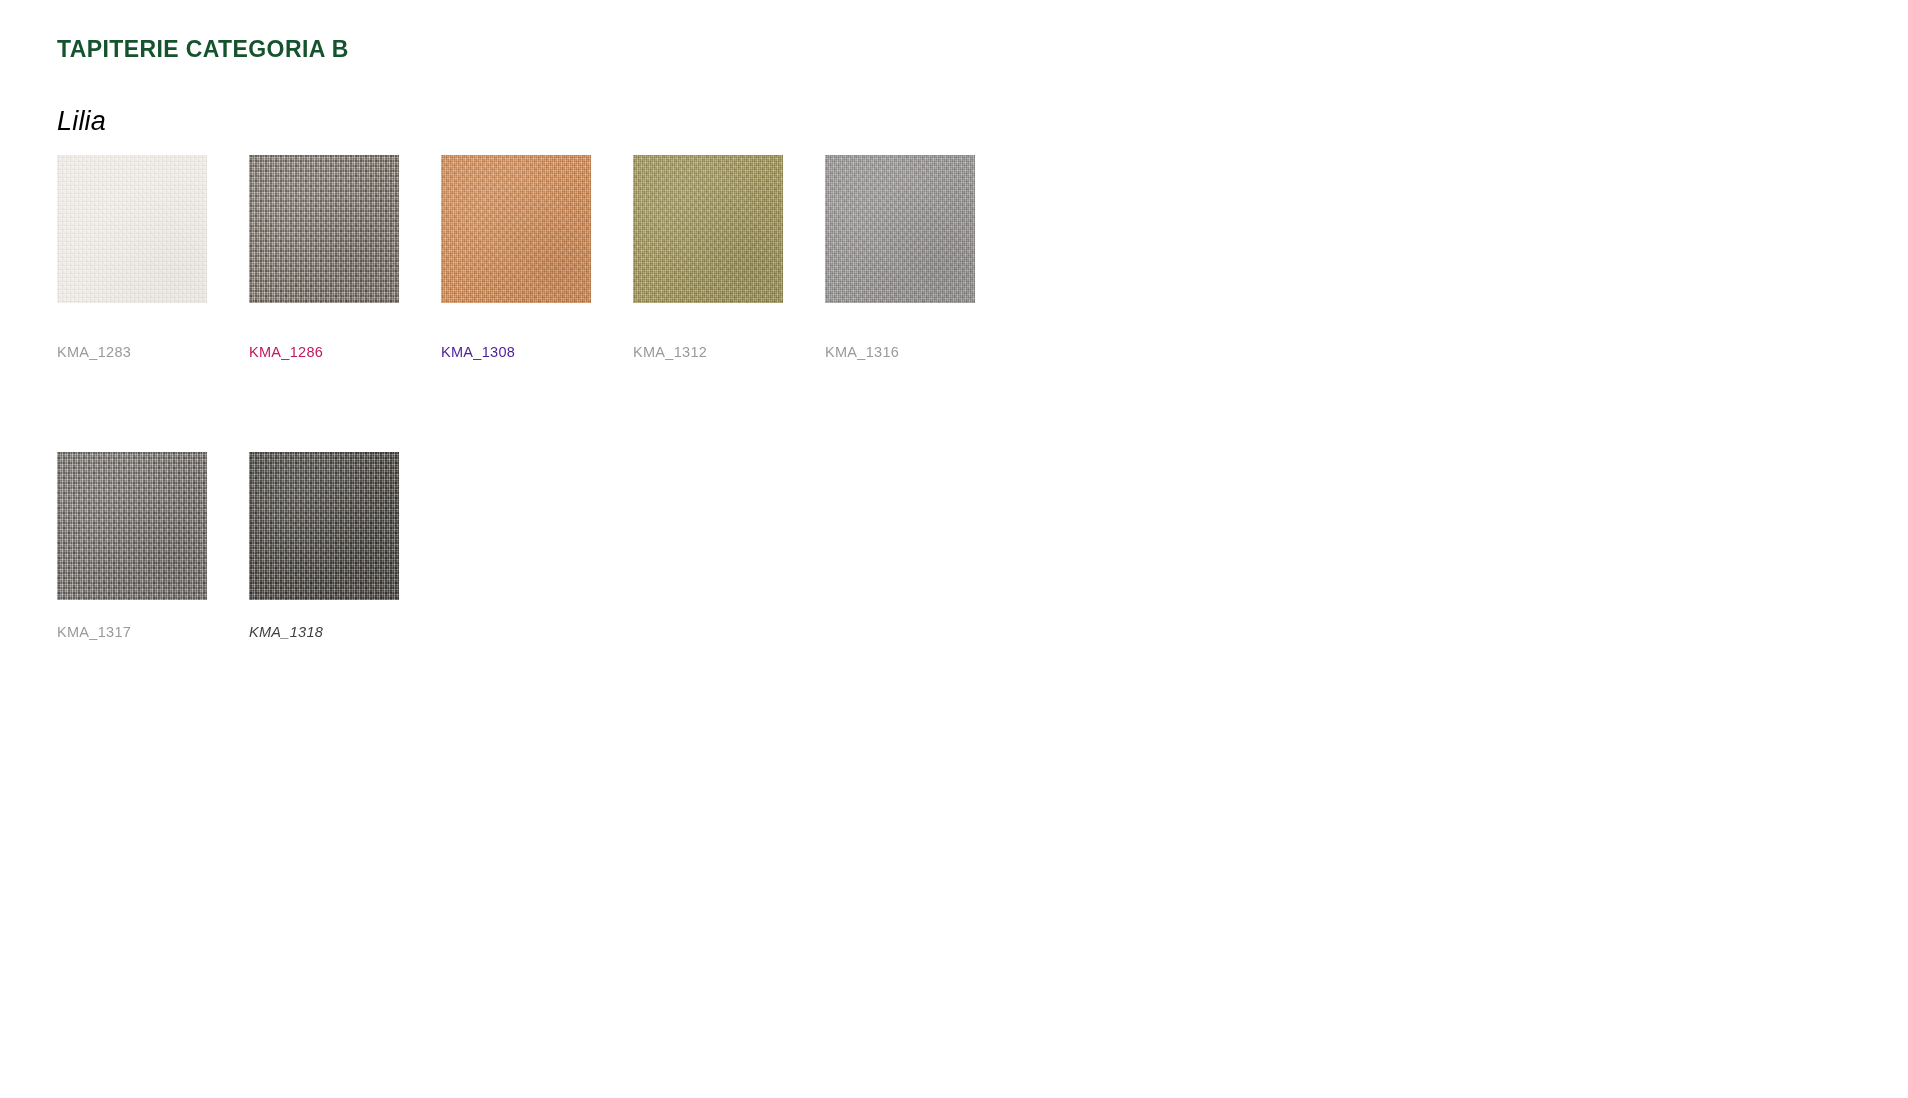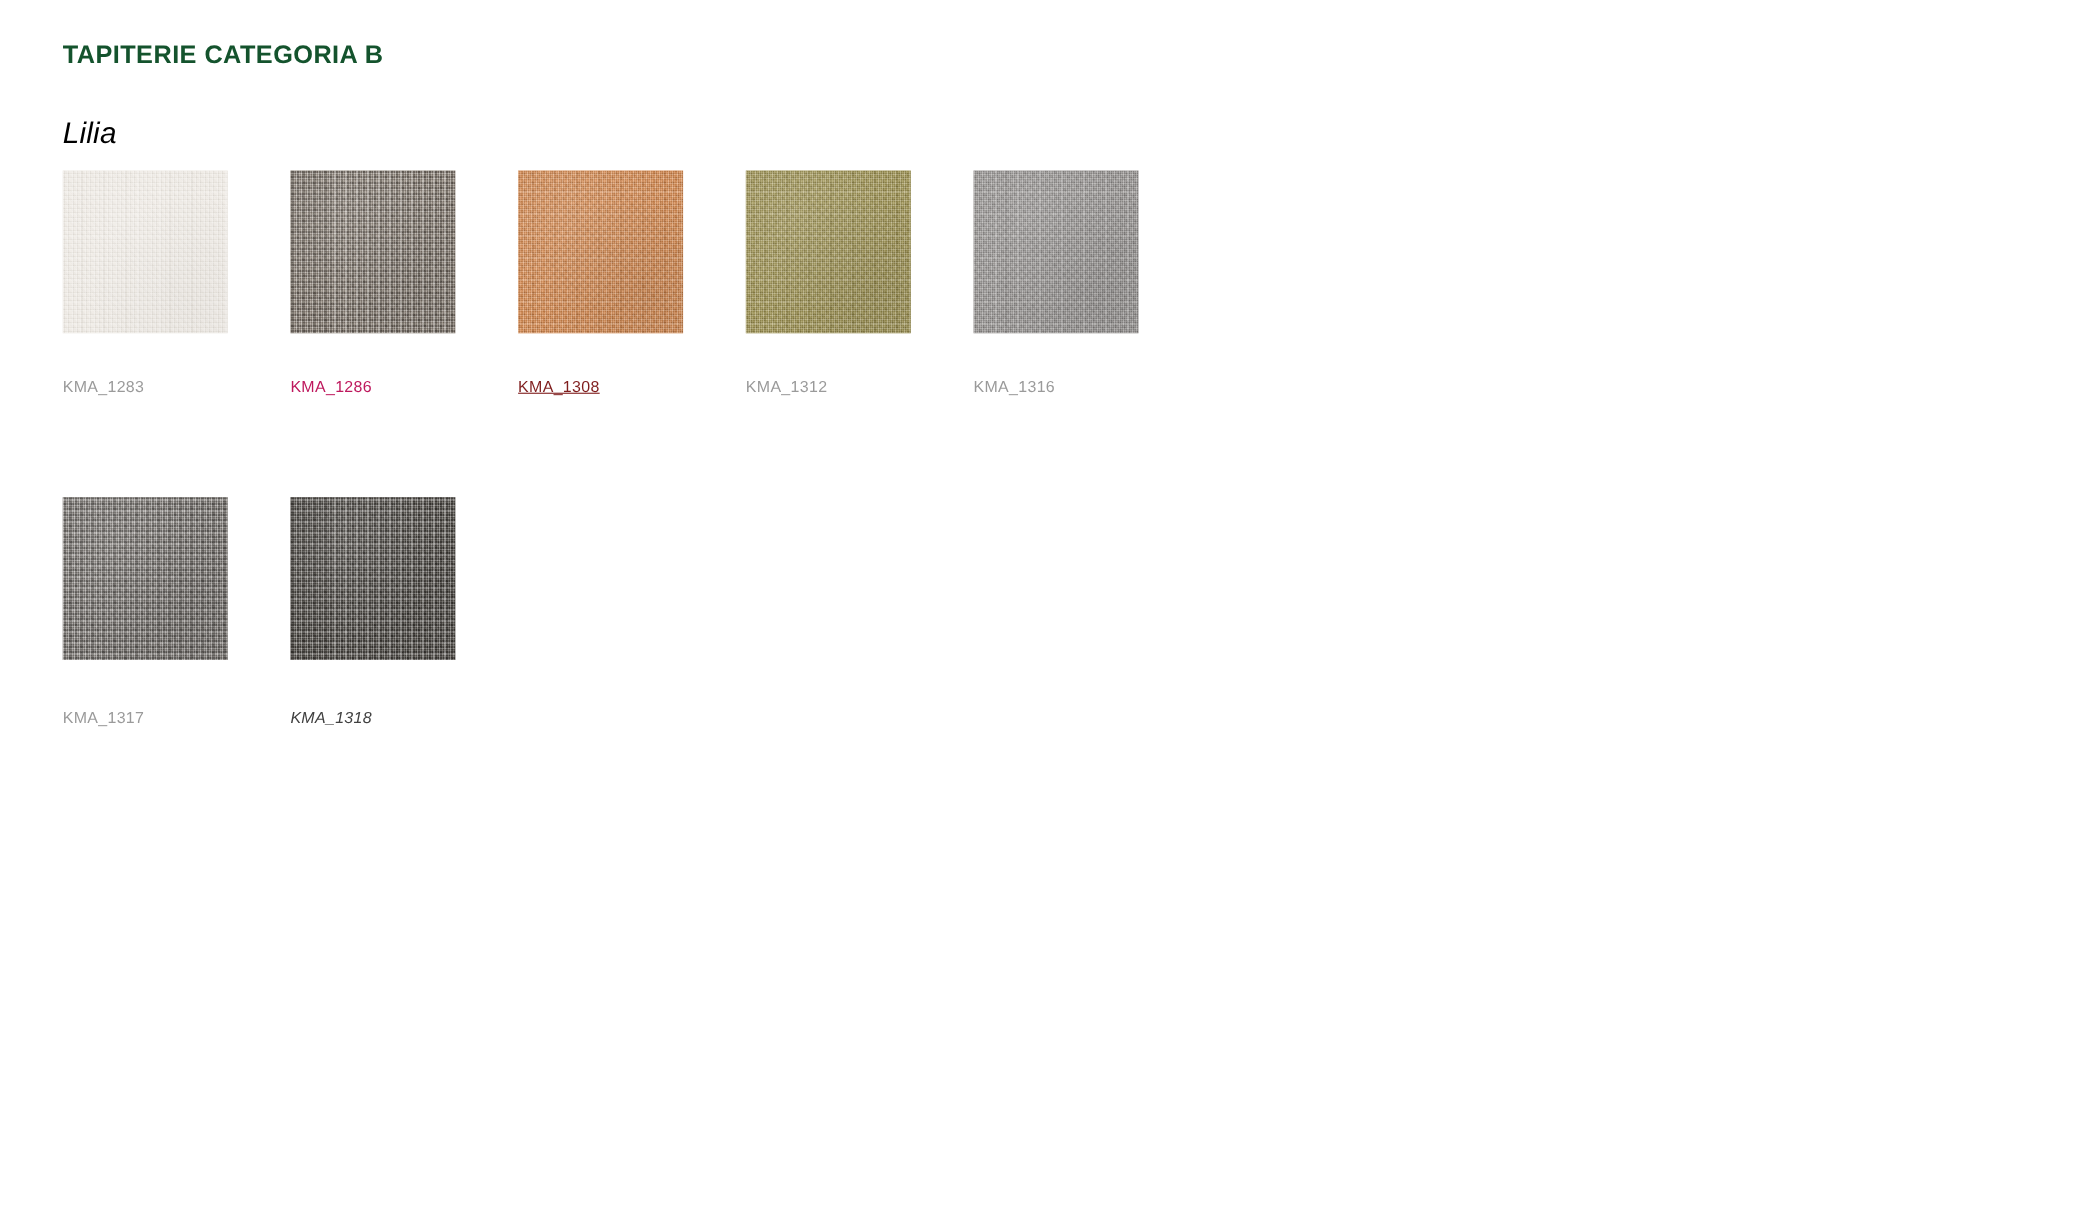--- a/index.html
+++ b/index.html
@@ -49,21 +49,21 @@
     top: 155px;
     width: 1100px;
   }
   .swatch-row {
     display: flex;
     flex-direction: row;
     margin-bottom: 149px;
   }
   .swatch-cell {
     width: 180px;
-    margin-right: 27px;
+    margin-right: 12px;
     position: relative;
   }
   .swatch-tile {
     width: 150px;
     height: 148px;
     position: relative;
     overflow: hidden;
     background-color: #cccccc;
   }
   
@@ -166,21 +166,21 @@
   }
   .swatch-code {
     position: absolute;
     left: 0;
     top: 189px;
     font-size: 14.5px;
     color: #9a9a9a;
     letter-spacing: 0.3px;
     white-space: nowrap;
   }
-  .row-2 .swatch-code { top: 193px; text-align: right; }
+  .row-2 .swatch-code { top: 172px; text-align: right; }
 </style>
 </head>
 <body style="background: rgb(255, 255, 255);">
 
 <div class="page" style="background: rgb(255, 255, 255);">
 
   <div class="page-title" style="color: #14532d;">TAPITERIE CATEGORIA B</div>
 
   <div class="collection-name" style="color: rgb(0, 0, 0);">Lilia</div>
 
@@ -189,21 +189,21 @@
         <div class="swatch-cell">
           <div class="swatch-tile fine" style="background-color: rgb(236, 231, 224);"></div>
           <div class="swatch-code" style="color: rgb(154, 154, 154);">KMA_1283</div>
         </div>
         <div class="swatch-cell">
           <div class="swatch-tile coarse" style="background-color: rgb(150, 139, 127);"></div>
           <div class="swatch-code" style="color: #be185d;">KMA_1286</div>
         </div>
         <div class="swatch-cell">
           <div class="swatch-tile" style="background-color: rgb(218, 138, 77);"></div>
-          <div class="swatch-code" style="color: #7f1d1d; text-decoration: underline;">KMA_1308</div>
+          <div class="swatch-code" style="color: #4c1d95;">KMA_1308</div>
         </div>
         <div class="swatch-cell">
           <div class="swatch-tile" style="background-color: rgb(160, 148, 80);"></div>
           <div class="swatch-code" style="color: rgb(154, 154, 154);">KMA_1312</div>
         </div>
         <div class="swatch-cell">
           <div class="swatch-tile" style="background-color: rgb(151, 148, 146);"></div>
           <div class="swatch-code" style="color: rgb(154, 154, 154);">KMA_1316</div>
         </div>
       </div>

